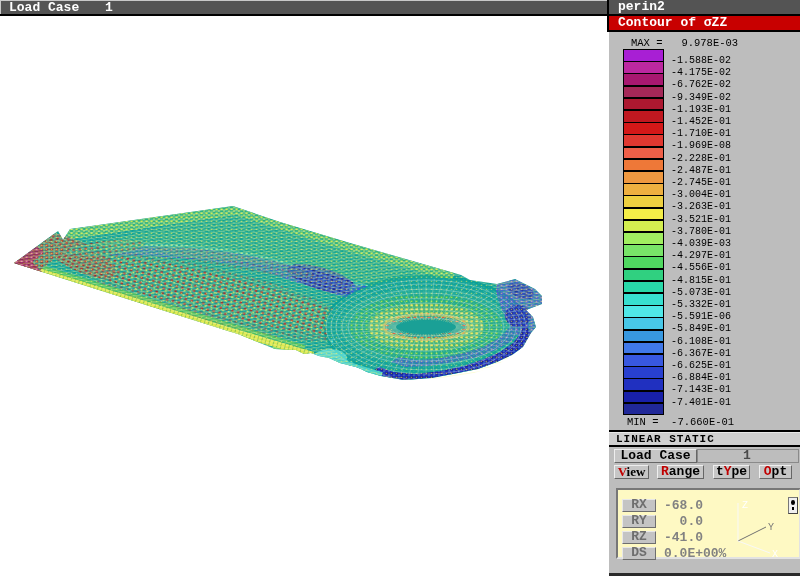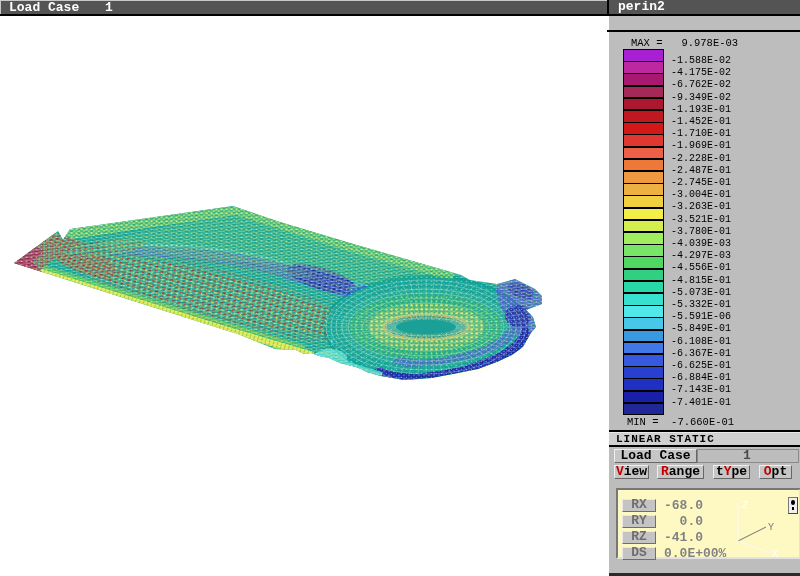--- a/index.html
+++ b/index.html
@@ -23,21 +23,21 @@
 #lsbar{position:absolute;left:0;top:432px;width:191px;height:13px;background:#d0d0d0;border-top:1px solid #e8e8e8;}
 #lsbar .t{position:absolute;left:7px;top:-1px;color:#000;font-weight:bold;font-size:11px;line-height:14px;letter-spacing:1px;}
 #sep2{position:absolute;left:0;top:445px;width:191px;height:2px;background:#000;}
 .btn{position:absolute;background:#c6c6c6;border-top:1.5px solid #eee;border-left:1.5px solid #eee;
  border-right:1.5px solid #666;border-bottom:1.5px solid #666;color:#000;font-weight:bold;font-size:13px;
  line-height:11px;text-align:center;}
 #lcbtn{left:5px;top:449px;width:83px;height:14px;}
 #lcval{position:absolute;left:88px;top:449px;width:102px;height:14px;border:1px solid #8a8a8a;
  font-weight:bold;font-size:13px;line-height:12px;color:#4a4a4a;padding-left:45px;}
 .red{color:#c00000;}
-#b1{left:5px;top:465px;width:35px;height:14px;}
+#b1{left:5px;top:465px;width:35px;height:14px;font-family:Liberation Serif, serif;}
 #b2{left:48px;top:465px;width:47px;height:14px;}
 #b3{left:104px;top:465px;width:37px;height:14px;}
 #b4{left:150px;top:465px;width:33px;height:14px;}
 #box{position:absolute;left:7px;top:488px;width:185px;height:71px;border:2px solid #888;
  border-top-color:#777;border-left-color:#777;border-bottom-color:#e2e2e2;border-right-color:#e2e2e2;background:#fef9c3;}
 .rlab{position:absolute;left:4px;width:34px;height:13px;background:#c4c4c4;
  border-top:1.5px solid #e8e8e8;border-left:1.5px solid #e8e8e8;border-right:1.5px solid #6e6e6e;border-bottom:1.5px solid #6e6e6e;
  color:#6e6e6e;font-weight:bold;font-size:13px;line-height:10px;text-align:center;}
 .rval{position:absolute;left:46px;width:39px;height:13px;color:#828282;font-weight:bold;font-size:13px;line-height:13px;text-align:right;white-space:pre;}
 #dsval{position:absolute;left:46px;width:72px;height:13px;color:#828282;font-weight:bold;font-size:13px;line-height:13px;white-space:pre;}
@@ -200,20 +200,23 @@
 <div id="topbar">
     <span class="t">Load Case</span>
     <span class="n">1</span>
   </div>
 <div id="topline"></div>
 <div id="panel">
  <div id="pbar1">
       <span class="t">perin2</span>
     </div>
  <div id="pline1"></div>
+ <div id="pbar2">
+      <span class="t">Contour of σZZ</span>
+    </div>
  <div id="pline2"></div>
  <div id="maxl">MAX =&nbsp;&nbsp;&nbsp;9.978E-03</div>
 <div class="cell" style="top:49.0px;background:#a81fd4"></div>
 <div class="cell" style="top:61.2px;background:#bc28a0"></div>
 <div class="cell" style="top:73.4px;background:#a81870"></div>
 <div class="cell" style="top:85.6px;background:#a42858"></div>
 <div class="cell" style="top:97.8px;background:#ac1830"></div>
 <div class="cell" style="top:110.0px;background:#c01820"></div>
 <div class="cell" style="top:122.2px;background:#d41818"></div>
 <div class="cell" style="top:134.4px;background:#e03830"></div>
@@ -240,30 +243,30 @@
 <div class="cell" style="top:390.6px;background:#1820a8"></div>
 <div class="cell" style="top:402.8px;background:#202898"></div>
 
 <div class="lbl" style="top:54.9px">-1.588E-02</div>
 <div class="lbl" style="top:67.1px">-4.175E-02</div>
 <div class="lbl" style="top:79.3px">-6.762E-02</div>
 <div class="lbl" style="top:91.5px">-9.349E-02</div>
 <div class="lbl" style="top:103.7px">-1.193E-01</div>
 <div class="lbl" style="top:115.9px">-1.452E-01</div>
 <div class="lbl" style="top:128.1px">-1.710E-01</div>
-<div class="lbl" style="top:140.3px">-1.969E-01</div>
+<div class="lbl" style="top:140.3px">-1.969E-08</div>
 <div class="lbl" style="top:152.5px">-2.228E-01</div>
 <div class="lbl" style="top:164.7px">-2.487E-01</div>
 <div class="lbl" style="top:176.9px">-2.745E-01</div>
 <div class="lbl" style="top:189.1px">-3.004E-01</div>
 <div class="lbl" style="top:201.3px">-3.263E-01</div>
 <div class="lbl" style="top:213.5px">-3.521E-01</div>
 <div class="lbl" style="top:225.7px">-3.780E-01</div>
 <div class="lbl" style="top:237.9px">-4.039E-03</div>
-<div class="lbl" style="top:250.1px">-4.297E-03</div>
+<div class="lbl" style="top:250.1px">-4.297E-01</div>
 <div class="lbl" style="top:262.3px">-4.556E-01</div>
 <div class="lbl" style="top:274.5px">-4.815E-01</div>
 <div class="lbl" style="top:286.7px">-5.073E-01</div>
 <div class="lbl" style="top:298.9px">-5.332E-01</div>
 <div class="lbl" style="top:311.1px">-5.591E-06</div>
 <div class="lbl" style="top:323.3px">-5.849E-01</div>
 <div class="lbl" style="top:335.5px">-6.108E-01</div>
 <div class="lbl" style="top:347.7px">-6.367E-01</div>
 <div class="lbl" style="top:359.9px">-6.625E-01</div>
 <div class="lbl" style="top:372.1px">-6.884E-01</div>

